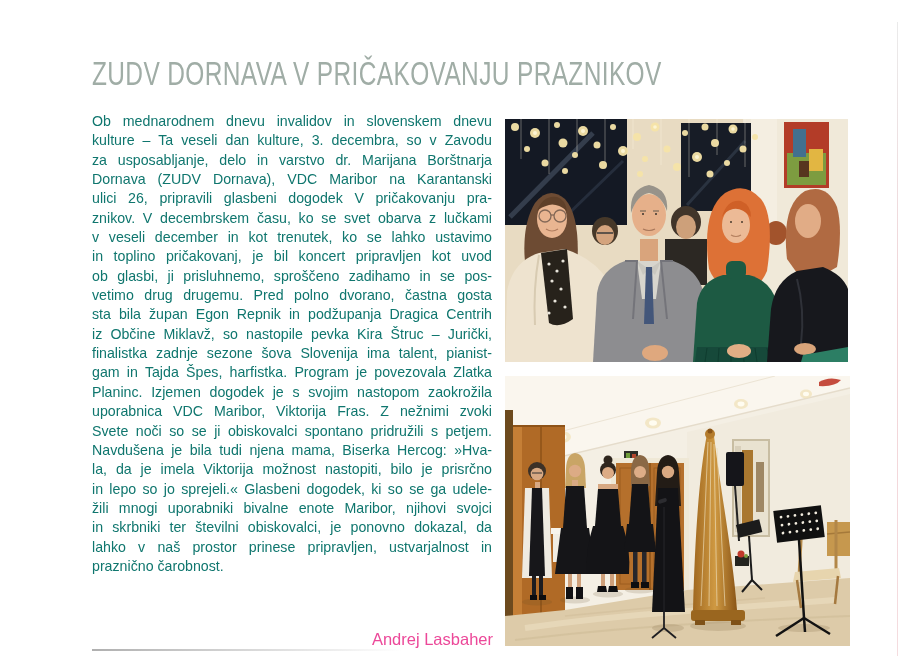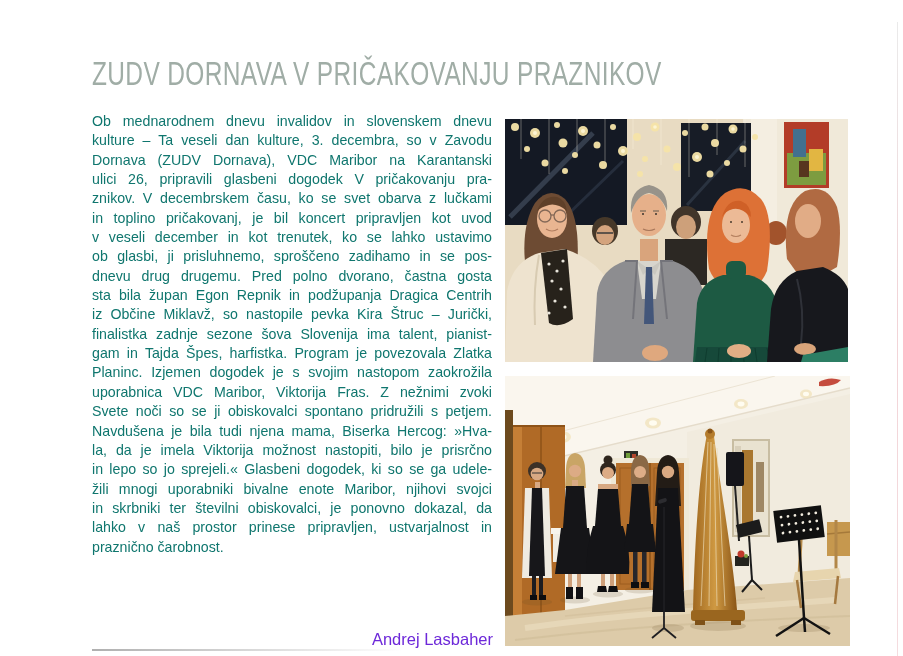--- a/index.html
+++ b/index.html
@@ -26,21 +26,21 @@
     font-size:14.2px;line-height:19.35px;color:#0f766e;
   }
   .article .line{
     text-align:justify;
     text-align-last:justify;
     white-space:normal;
   }
   .article .line:last-child{text-align-last:left;}
   .author{
     position:absolute;left:92px;top:630px;width:401px;
-    text-align:right;font-size:16.5px;color:#6d28d9;
+    text-align:right;font-size:16.5px;color:#ec4899;
   }
   .photo{position:absolute;margin:0;padding:0;line-height:0;}
   .photo1{left:505px;top:119px;width:343px;height:243px;}
   .photo2{left:505px;top:376px;width:345px;height:270px;}
   .photo svg{display:block;}
   .bottom-rule{
     position:absolute;left:92px;top:649px;width:310px;height:2px;
     background:linear-gradient(to right, rgba(110,110,110,.55), rgba(110,110,110,0));
   }
   .scan-edge{
@@ -54,34 +54,35 @@
 <div class="page">
 
   <h1 class="title">ZUDV DORNAVA V PRIČAKOVANJU PRAZNIKOV</h1>
 
   <div class="article">
 
       <div class="line">Ob mednarodnem dnevu invalidov in slovenskem dnevu</div>
 
       <div class="line">kulture – Ta veseli dan kulture, 3. decembra, so v Zavodu</div>
 
+      <div class="line">za usposabljanje, delo in varstvo dr. Marijana Borštnarja</div>
 
       <div class="line">Dornava (ZUDV Dornava), VDC Maribor na Karantanski</div>
 
       <div class="line">ulici 26, pripravili glasbeni dogodek V pričakovanju pra-</div>
 
       <div class="line">znikov. V decembrskem času, ko se svet obarva z lučkami</div>
 
+      <div class="line">v veseli december in kot trenutek, ko se lahko ustavimo</div>
+
       <div class="line">in toplino pričakovanj, je bil koncert pripravljen kot uvod</div>
 
-      <div class="line">v veseli december in kot trenutek, ko se lahko ustavimo</div>
-
       <div class="line">ob glasbi, ji prisluhnemo, sproščeno zadihamo in se pos-</div>
 
-      <div class="line">dnevu drug drugemu. Pred polno dvorano, častna gosta</div>
+      <div class="line">vetimo drug drugemu. Pred polno dvorano, častna gosta</div>
 
       <div class="line">sta bila župan Egon Repnik in podžupanja Dragica Centrih</div>
 
       <div class="line">iz Občine Miklavž, so nastopile pevka Kira Štruc – Jurički,</div>
 
       <div class="line">finalistka zadnje sezone šova Slovenija ima talent, pianist-</div>
 
 
       <div class="line">gam in Tajda Špes, harfistka. Program je povezovala Zlatka</div>
 

